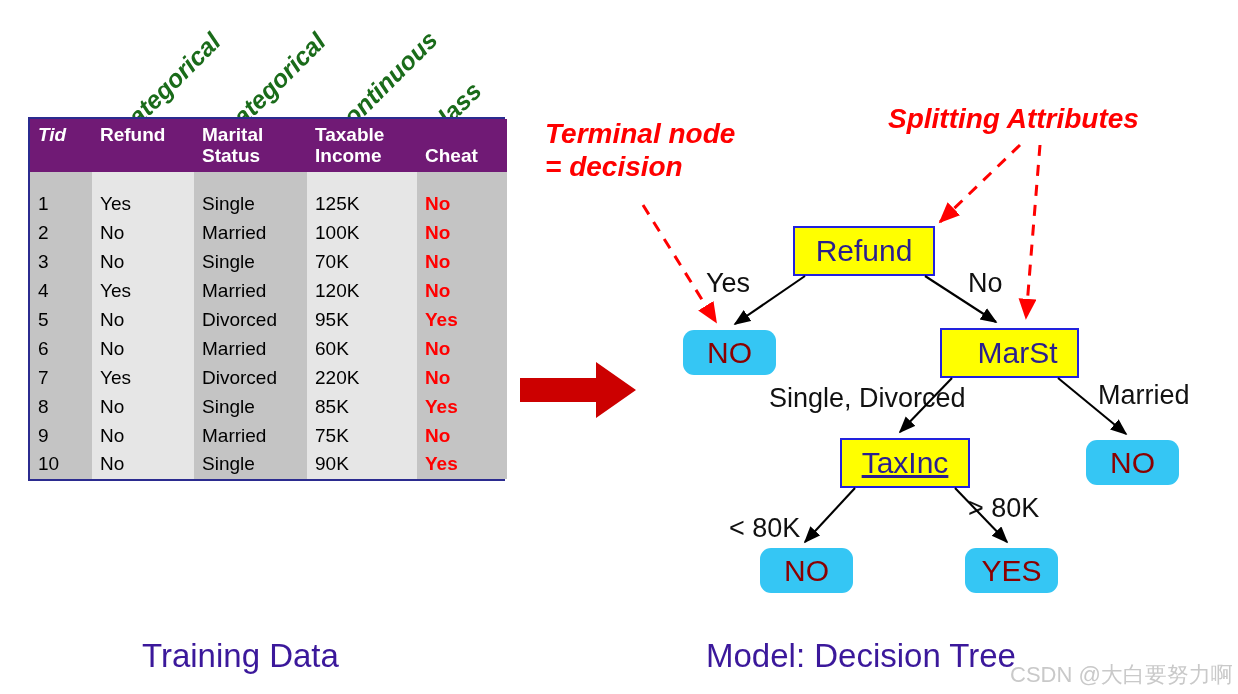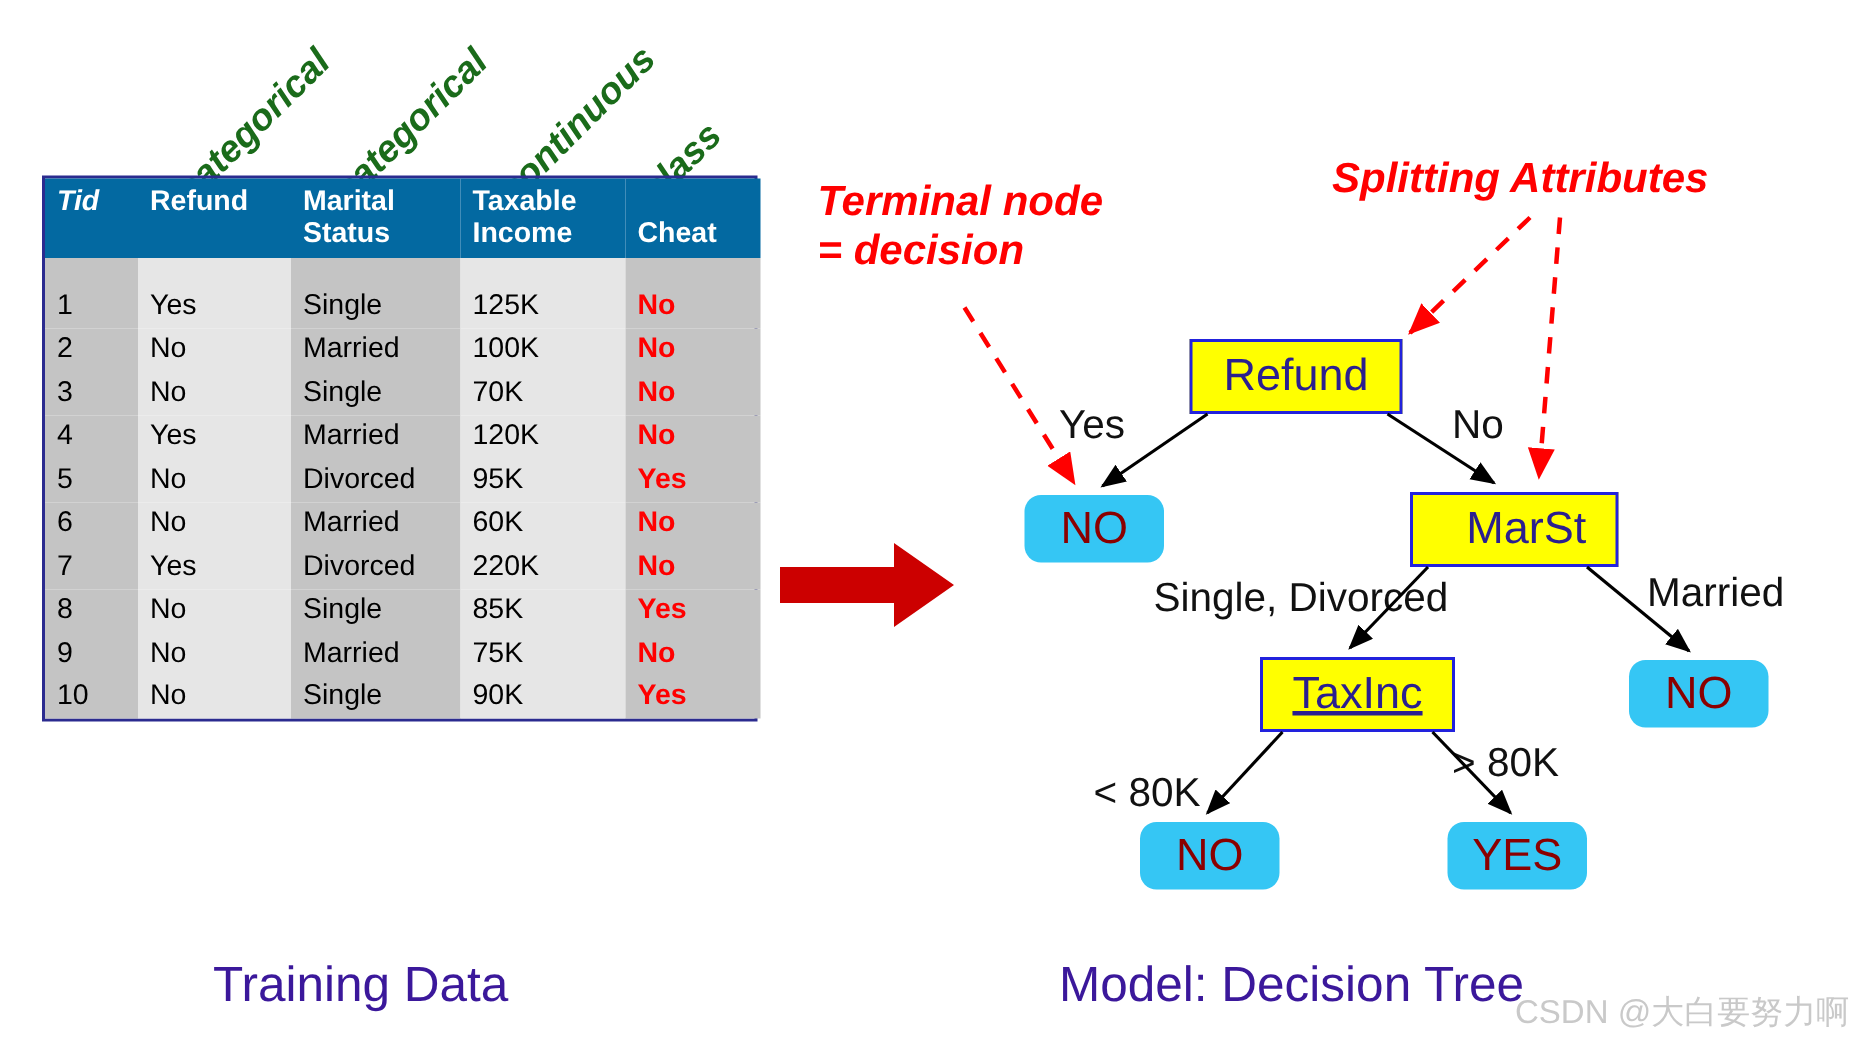--- a/index.html
+++ b/index.html
@@ -14,21 +14,21 @@
   .coltype{
     position:absolute;color:#1a6b1a;font-style:italic;font-weight:600;
     font-size:25px;white-space:nowrap;transform-origin:0 100%;
     transform:rotate(-45deg);
   }
 
   
   .tbl-wrap{position:absolute;left:28px;top:117px;width:477px;border:2px solid #2b2b8f;box-sizing:border-box;}
   table.data{border-collapse:collapse;width:100%;table-layout:fixed;}
   table.data th{
-    background:#0369a1;color:#ffffff;font-weight:bold;font-size:19px;
+    background:#701a75;color:#ffffff;font-weight:bold;font-size:19px;
     text-align:left;padding:6px 7px 6px 8px;vertical-align:top;line-height:1.08;
     border:none;
   }
   table.data th.tid{font-style:italic;font-weight:bold;}
   table.data th.cheat{vertical-align:bottom;}
   table.data td{
     font-size:19px;color:#000000;padding:4px 7px 5px 8px;line-height:1.05;
     border:none;background:#e6e6e6;
   }
   table.data td.shade{background:#c4c4c4;}

